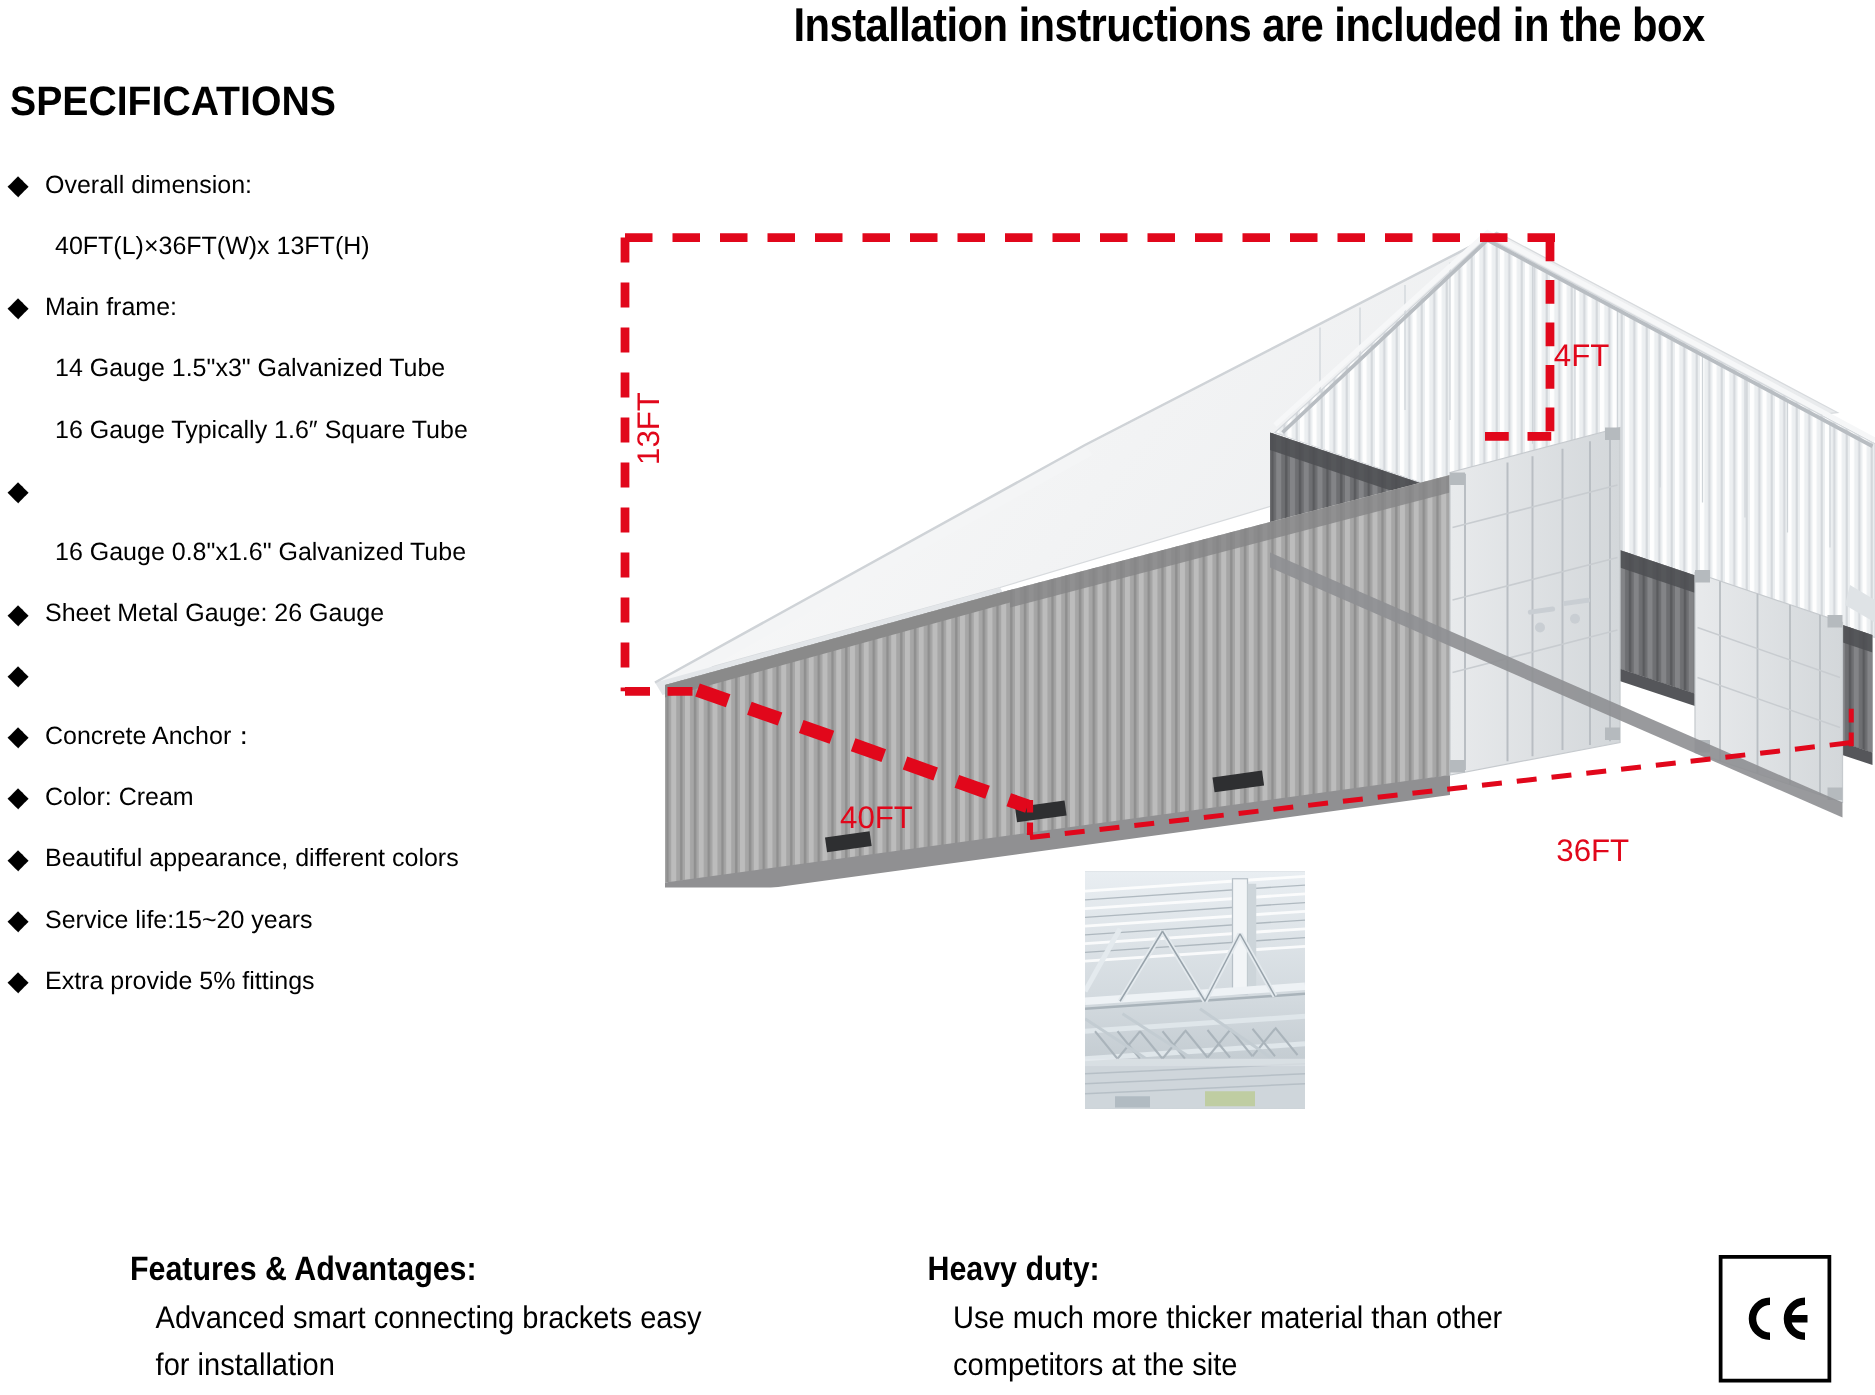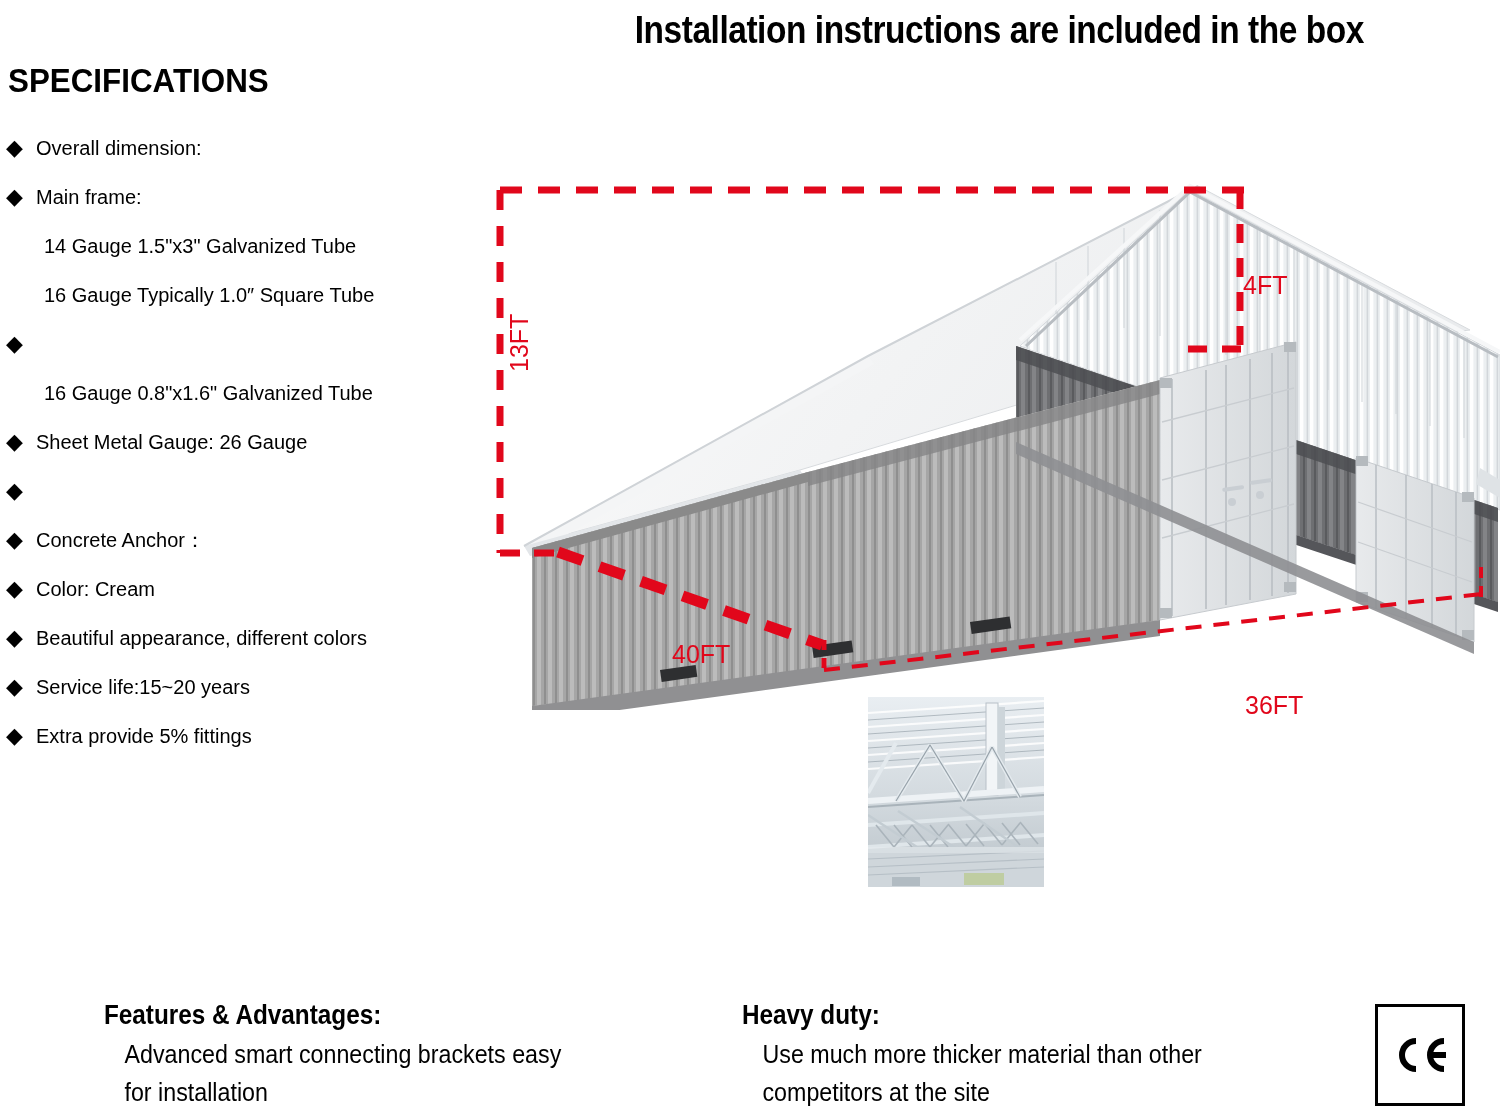--- a/index.html
+++ b/index.html
@@ -1,21 +1,21 @@
 <!DOCTYPE html>
 <html><head>
 <meta charset="utf-8">
 <style>
   html,body{margin:0;padding:0;background:#ffffff;}
   body{width:1500px;height:1116px;position:relative;overflow:hidden;
        font-family:"Liberation Sans","DejaVu Sans",sans-serif;color:#000;}
 
   
   .title-banner{position:absolute;left:498px;top:0px;width:1002px;height:52px;
-      display:flex;align-items:flex-end;justify-content:center;}
+      display:flex;align-items:flex-start;justify-content:center;}
   .title-banner span{font-size:38px;font-weight:700;letter-spacing:-0.5px;
       transform:scaleX(0.88);transform-origin:center;white-space:nowrap;}
 
   
   .spec-heading{position:absolute;left:8px;top:62px;font-size:33px;font-weight:700;
       letter-spacing:0px;transform:scaleX(0.95);transform-origin:left center;}
   .spec-list{position:absolute;left:6px;top:128px;width:500px;}
   .spec-row{display:flex;align-items:flex-start;height:49px;}
   .spec-row .bullet{width:30px;flex:0 0 30px;font-size:22px;line-height:40px;
       color:#000;text-align:left;}
@@ -26,21 +26,21 @@
   
   .render{position:absolute;left:460px;top:150px;width:1040px;height:560px;}
   .render svg{position:absolute;left:0;top:0;}
 
   
   .dim{position:absolute;color:#e1071b;font-size:25px;font-weight:400;
        font-family:"Liberation Sans","DejaVu Sans",sans-serif;white-space:nowrap;}
   .dim-13{left:505px;top:372px;transform:rotate(-90deg);transform-origin:left top;}
   .dim-40{left:672px;top:640px;text-align:center;}
   .dim-4{left:1243px;top:271px;text-align:right;}
-  .dim-36{left:1245px;top:667px;margin-top:24px;}
+  .dim-36{left:1245px;top:667px;}
 
   
   .inset{position:absolute;left:868px;top:697px;width:176px;height:190px;
       overflow:hidden;background:#cfd6db;}
   .inset svg{display:block;}
 
   
   .feat{position:absolute;left:104px;top:1000px;width:620px;}
   .heavy{position:absolute;left:742px;top:1000px;width:560px;}
   .blk-title{font-size:27px;font-weight:700;transform:scaleX(0.9);
@@ -60,31 +60,35 @@
   <span>Installation instructions are included in the box</span>
 </div>
 
 <div class="spec-heading">SPECIFICATIONS</div>
 
 <div class="spec-list">
   <div class="spec-row">
     <span class="bullet">◆</span>
     <span class="txt">Overall dimension:</span>
   </div>
+  <div class="spec-row sub">
+    <span class="bullet">◆</span>
+    <span class="txt">40FT(L)×36FT(W)x 13FT(H)</span>
+  </div>
   <div class="spec-row">
     <span class="bullet">◆</span>
     <span class="txt">Main frame:</span>
   </div>
   <div class="spec-row sub">
     <span class="bullet">◆</span>
     <span class="txt">14 Gauge 1.5"x3" Galvanized Tube</span>
   </div>
   <div class="spec-row sub">
     <span class="bullet">◆</span>
-    <span class="txt">16 Gauge Typically 1.0″ Square Tube</span>
+    <span class="txt">16 Gauge Typically 1.6″ Square Tube</span>
   </div>
   <div class="spec-row">
     <span class="bullet">◆</span>
   </div>
   <div class="spec-row sub">
     <span class="bullet">◆</span>
     <span class="txt">16 Gauge 0.8"x1.6" Galvanized Tube</span>
   </div>
   <div class="spec-row">
     <span class="bullet">◆</span>

